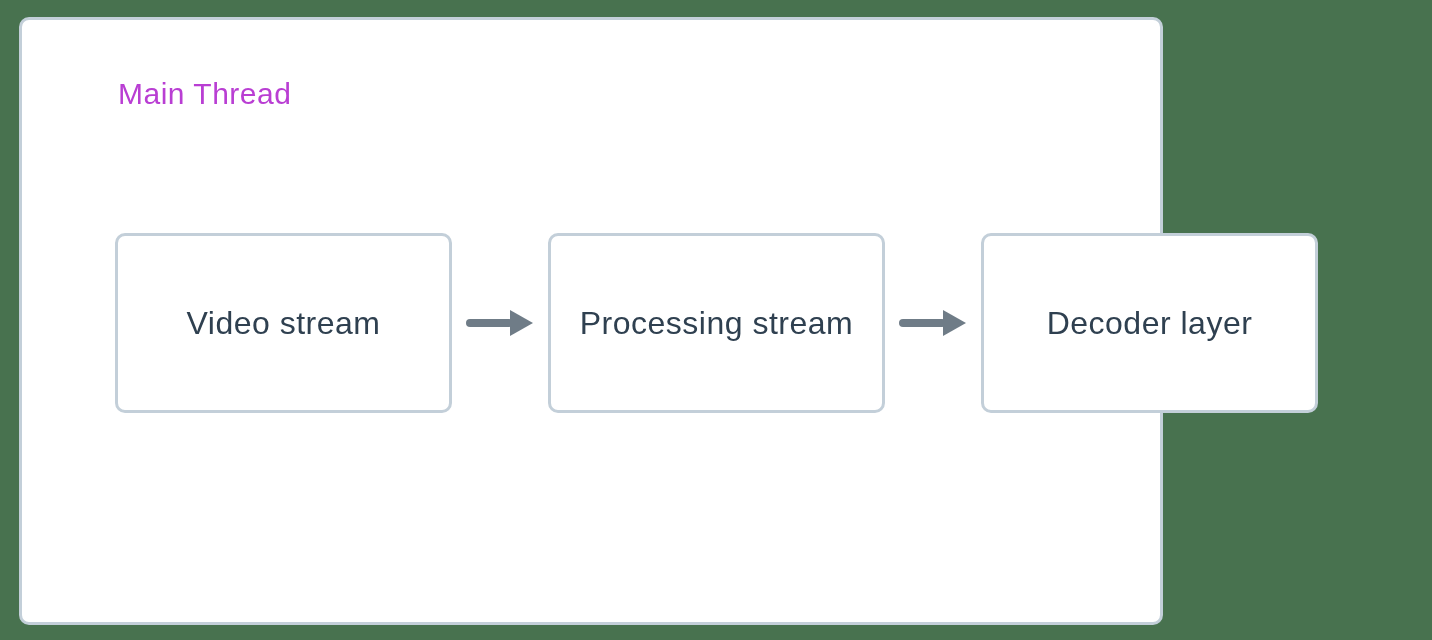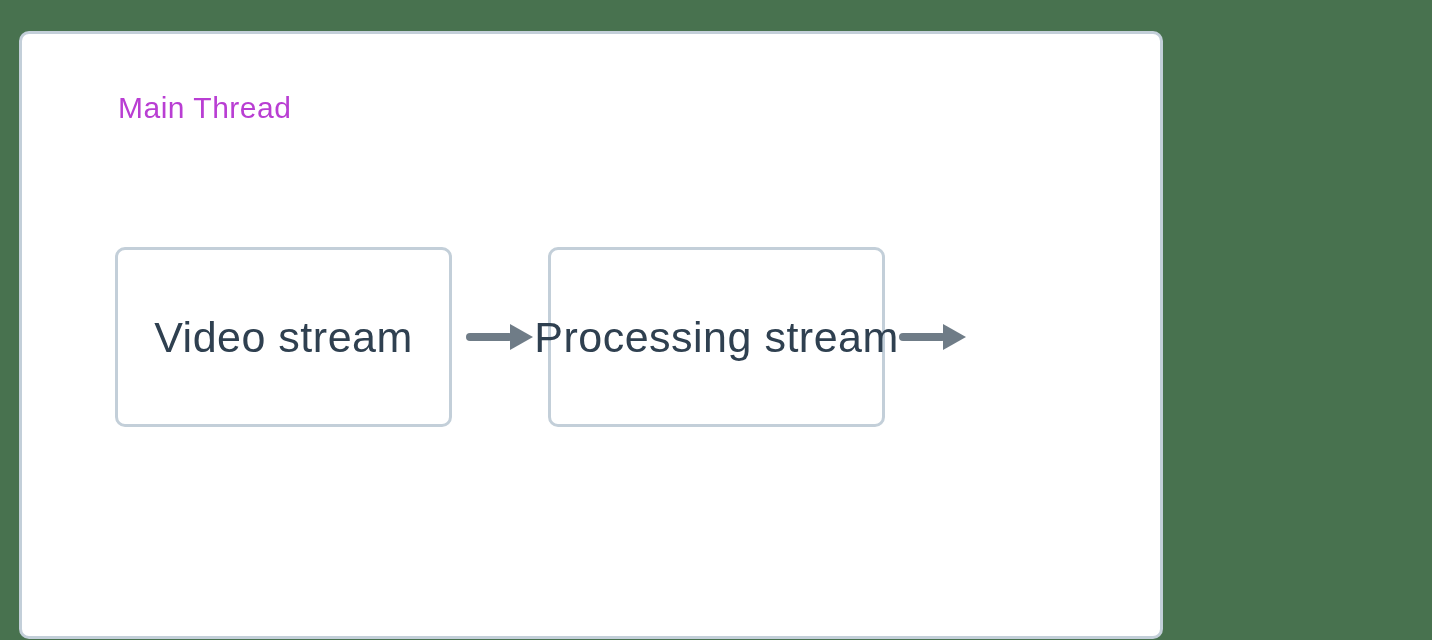--- a/index.html
+++ b/index.html
@@ -17,21 +17,21 @@
     width: 1432px;
     height: 640px;
     overflow: hidden;
     font-family: "Liberation Sans", "DejaVu Sans", sans-serif;
   }
   body { background: var(--page-bg); position: relative; }
 
   .panel {
     position: absolute;
     left: 19px;
-    top: 31px;
+    top: 17px;
     width: 1144px;
     height: 608px;
     background: var(--panel-bg);
     border: 3px solid var(--panel-border);
     border-radius: 10px;
   }
 
   .lane-label {
     position: absolute;
     left: 96px;
@@ -55,21 +55,21 @@
     width: 337px;
     height: 180px;
     background: var(--node-bg);
     border: 3px solid var(--node-border);
     border-radius: 10px;
     display: flex;
     align-items: center;
     justify-content: center;
   }
   .node-label {
-    font-size: 43px;
+    font-size: 32px;
     color: var(--node-text);
     letter-spacing: 0.5px;
     white-space: nowrap;
   }
 
   .arrow-gap {
     width: 96px;
     display: flex;
     align-items: center;
     justify-content: center;
@@ -101,15 +101,18 @@
       <span class="node-label">Processing stream</span>
     </div>
 
     <div class="arrow-gap">
       <svg width="70" height="30" viewBox="0 0 70 30">
         <rect class="arrow-shape" x="1" y="11" width="47" height="8" rx="4"></rect>
         <polygon class="arrow-shape" points="45,2 68,15 45,28"></polygon>
       </svg>
     </div>
 
+    <div class="node">
+      <span class="node-label">Decoder layer</span>
+    </div>
 
   </div>
 </div>
 
 </body></html>

